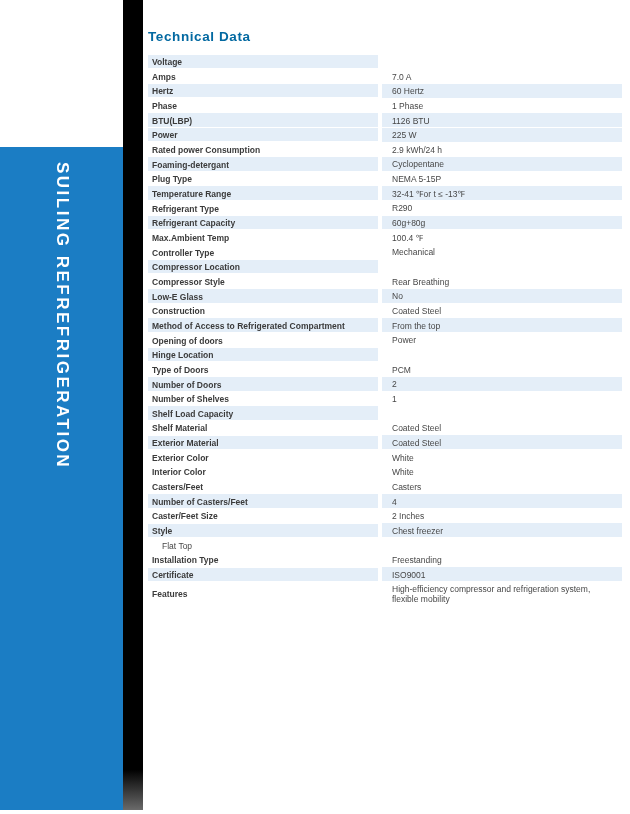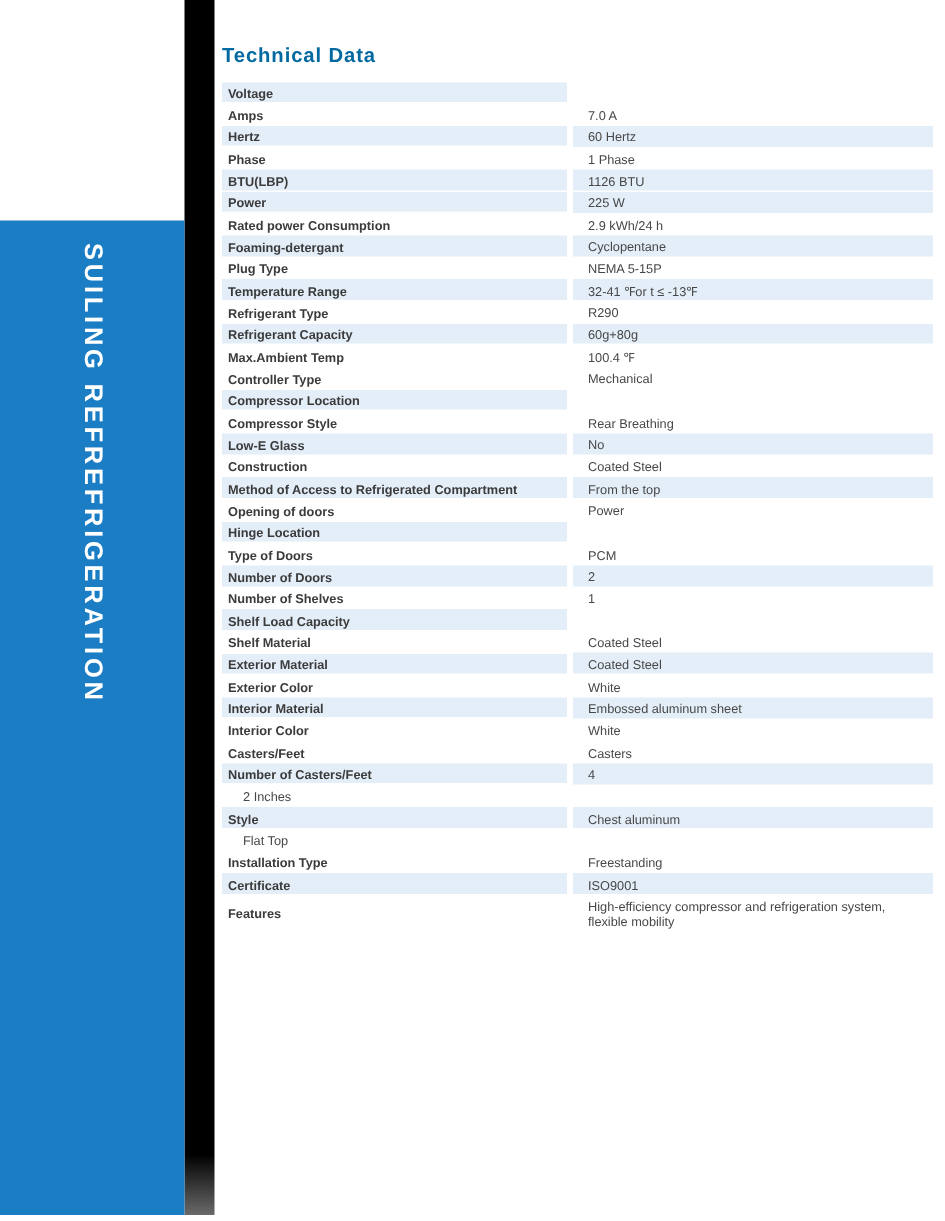--- a/index.html
+++ b/index.html
@@ -223,48 +223,44 @@
     <div class="spec-row shaded">
       <div class="spec-cell cell-label">Exterior Material</div>
       <div class="spec-cell cell-gap"></div>
       <div class="spec-cell cell-value">Coated Steel</div>
     </div>
     <div class="spec-row">
       <div class="spec-cell cell-label">Exterior Color</div>
       <div class="spec-cell cell-gap"></div>
       <div class="spec-cell cell-value">White</div>
     </div>
-    <div class="spec-row shaded">
-      <div class="spec-cell cell-label">Interior Material</div>
-      <div class="spec-cell cell-gap"></div>
-      <div class="spec-cell cell-value">Embossed aluminum sheet</div>
-    </div>
     <div class="spec-row">
       <div class="spec-cell cell-label">Interior Color</div>
       <div class="spec-cell cell-gap"></div>
       <div class="spec-cell cell-value">White</div>
     </div>
     <div class="spec-row">
       <div class="spec-cell cell-label">Casters/Feet</div>
       <div class="spec-cell cell-gap"></div>
       <div class="spec-cell cell-value">Casters</div>
     </div>
     <div class="spec-row shaded">
       <div class="spec-cell cell-label">Number of Casters/Feet</div>
       <div class="spec-cell cell-gap"></div>
       <div class="spec-cell cell-value">4</div>
     </div>
     <div class="spec-row">
+      <div class="spec-cell cell-label">Caster/Feet Size</div>
       <div class="spec-cell cell-gap"></div>
       <div class="spec-cell cell-value">2 Inches</div>
     </div>
     <div class="spec-row shaded">
       <div class="spec-cell cell-label">Style</div>
       <div class="spec-cell cell-gap"></div>
-      <div class="spec-cell cell-value">Chest aluminum</div>
+      <div class="spec-cell cell-value">Chest freezer</div>
     </div>
     <div class="spec-row">
       <div class="spec-cell cell-gap"></div>
       <div class="spec-cell cell-value">Flat Top</div>
     </div>
     <div class="spec-row">
       <div class="spec-cell cell-label">Installation Type</div>
       <div class="spec-cell cell-gap"></div>
       <div class="spec-cell cell-value">Freestanding</div>
     </div>

